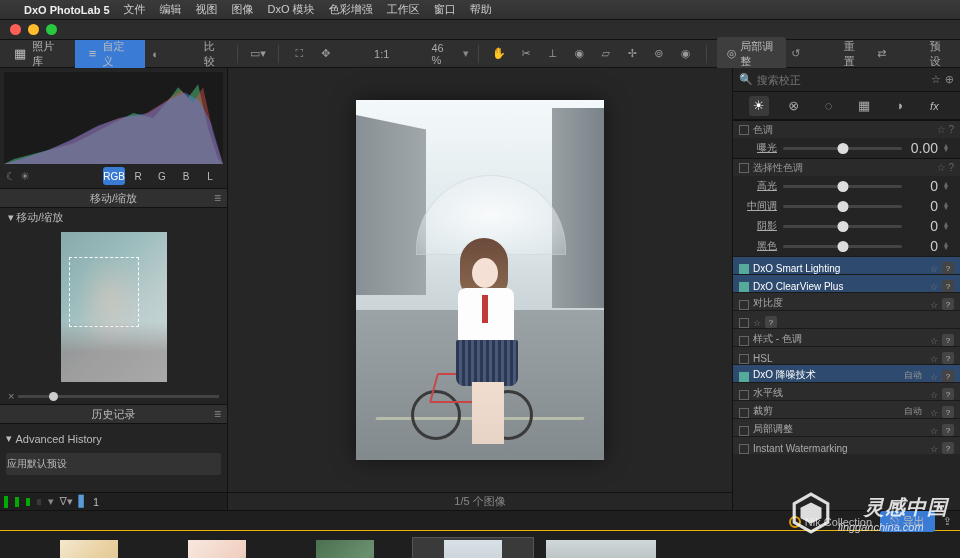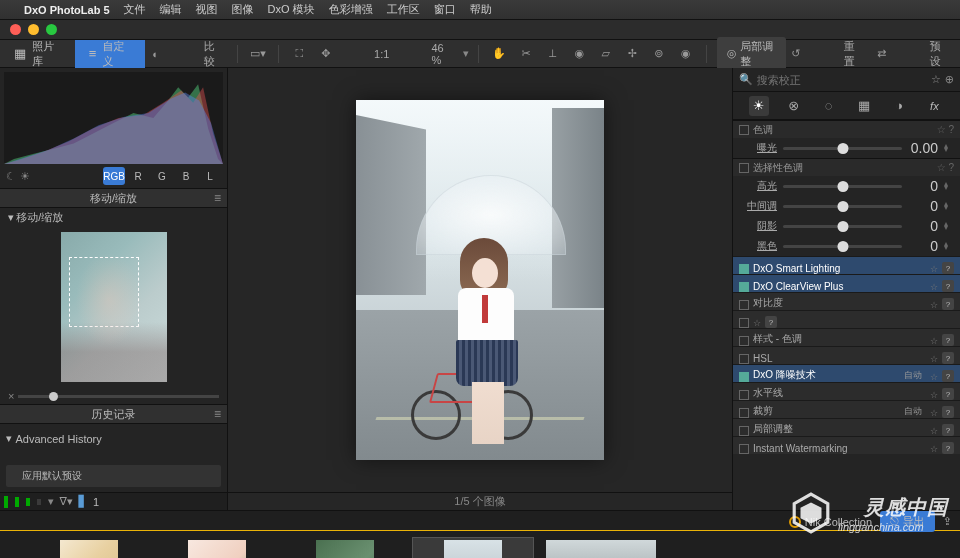--- a/index.html
+++ b/index.html
@@ -32,21 +32,21 @@
 .histo-row .hb { width:22px; height:18px; display:flex; align-items:center; justify-content:center; font-size:10px; cursor:pointer; border-radius:3px; }
 .histo-row .hb.on { background:#3a7bd5; color:#fff; }
 .panel-head { height:20px; background:#303030; display:flex; align-items:center; justify-content:center; position:relative; border-top:1px solid #111; border-bottom:1px solid #111; }
 .panel-head .dots { position:absolute; right:6px; font-size:12px; color:#888; cursor:pointer; }
 .nav-preview { flex:0 0 160px; display:flex; align-items:center; justify-content:center; padding:6px; }
 .nav-thumb { width:106px; height:150px; background:linear-gradient(135deg,#8aa 0%,#9bb 30%,#bcc 60%,#cdd 100%); position:relative; }
 .nav-thumb::after{content:"";position:absolute;inset:0;background:radial-gradient(ellipse at 45% 45%,rgba(255,200,180,.3),transparent 40%),linear-gradient(to top,rgba(90,50,50,.3) 20%,transparent 40%);}
 .nav-rect { position:absolute; left:8px; top:25px; width:70px; height:70px; border:1px dashed #fff; }
 .history-body { flex:1; padding:4px 6px; }
 .history-title { display:flex; align-items:center; gap:4px; padding:4px 0; }
-.history-item { background:#333; padding:4px 16px; margin-top:16px; border-radius:2px; font-size:10px; }
+.history-item { background:#333; padding:4px 1px; margin-top:4px; border-radius:2px; font-size:10px; }
 .leftgutter { height:18px; background:#1f1f1f; display:flex; align-items:center; gap:6px; padding:0 4px; border-top:1px solid #111; }
 .meter { width:4px; height:12px; background:#0a0; margin-right:1px; display:inline-block; }
 .meter.m2{height:10px;} .meter.m3{height:8px;} .meter.m4{height:6px;opacity:.5;background:#555;}
 
 .center { flex:1; background:#262626; display:flex; flex-direction:column; }
 .canvas { flex:1; display:flex; align-items:center; justify-content:center; }
 .photo { width:248px; height:360px; position:relative; overflow:hidden; background:linear-gradient(180deg,#e8eef0 0%,#d9e3e6 40%,#c2ccd0 70%,#9aa5aa 100%); box-shadow:0 0 20px rgba(0,0,0,.5); }
 .photo .sky{position:absolute;inset:0;background:linear-gradient(180deg,rgba(245,250,252,.9) 0%,rgba(225,235,238,.7) 30%,transparent 50%);}
 .photo .bldg-l{position:absolute;left:0;top:15px;width:70px;height:180px;background:linear-gradient(90deg,#889095 0%,#a0a8ac 100%);clip-path:polygon(0 0,100% 8%,100% 100%,0 100%);}
 .photo .bldg-r{position:absolute;right:0;top:8px;width:52px;height:200px;background:linear-gradient(270deg,#7a8388 0%,#98a0a4 100%);}

